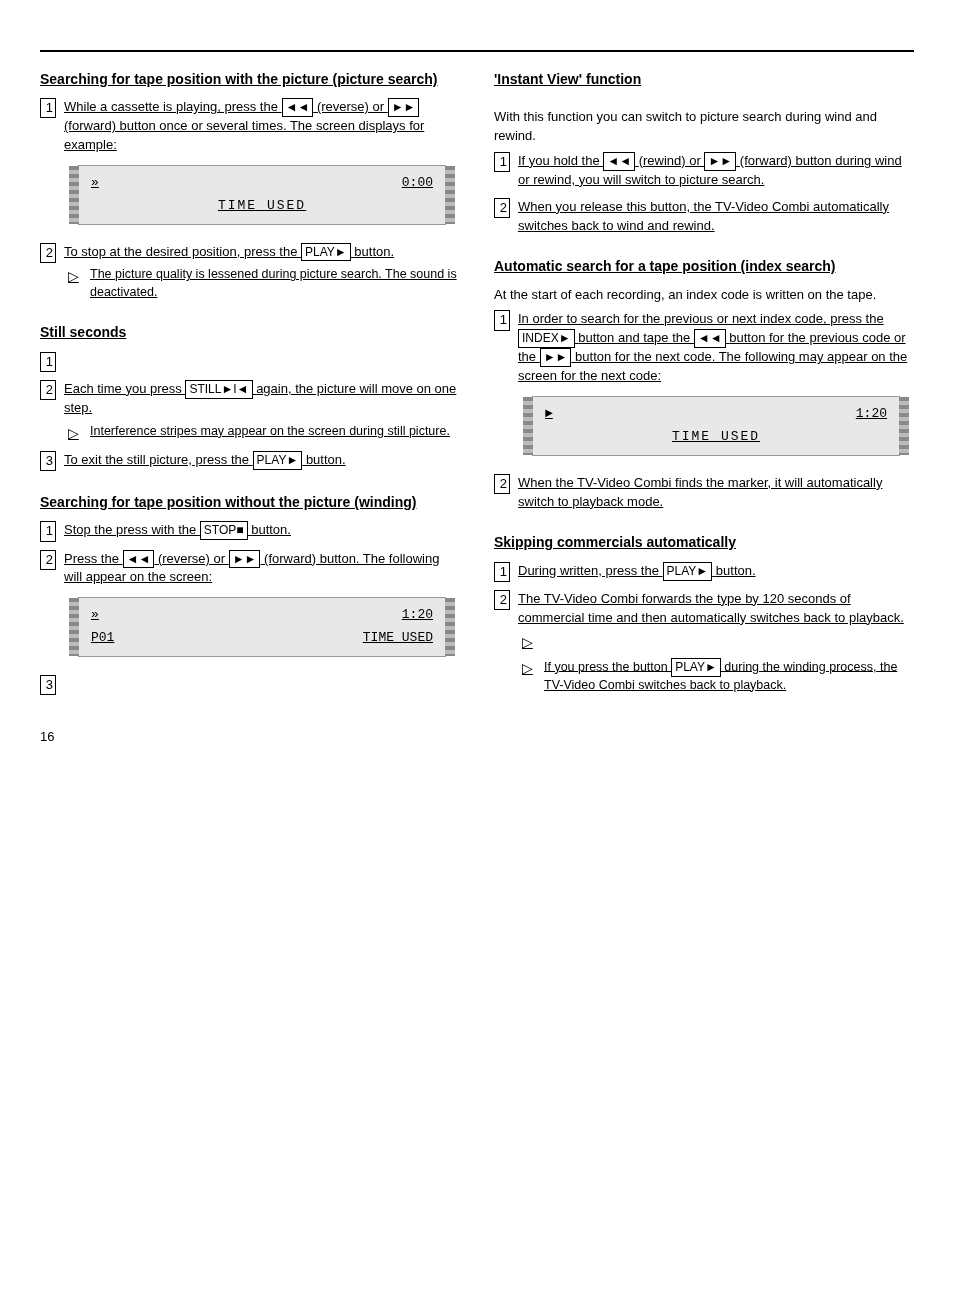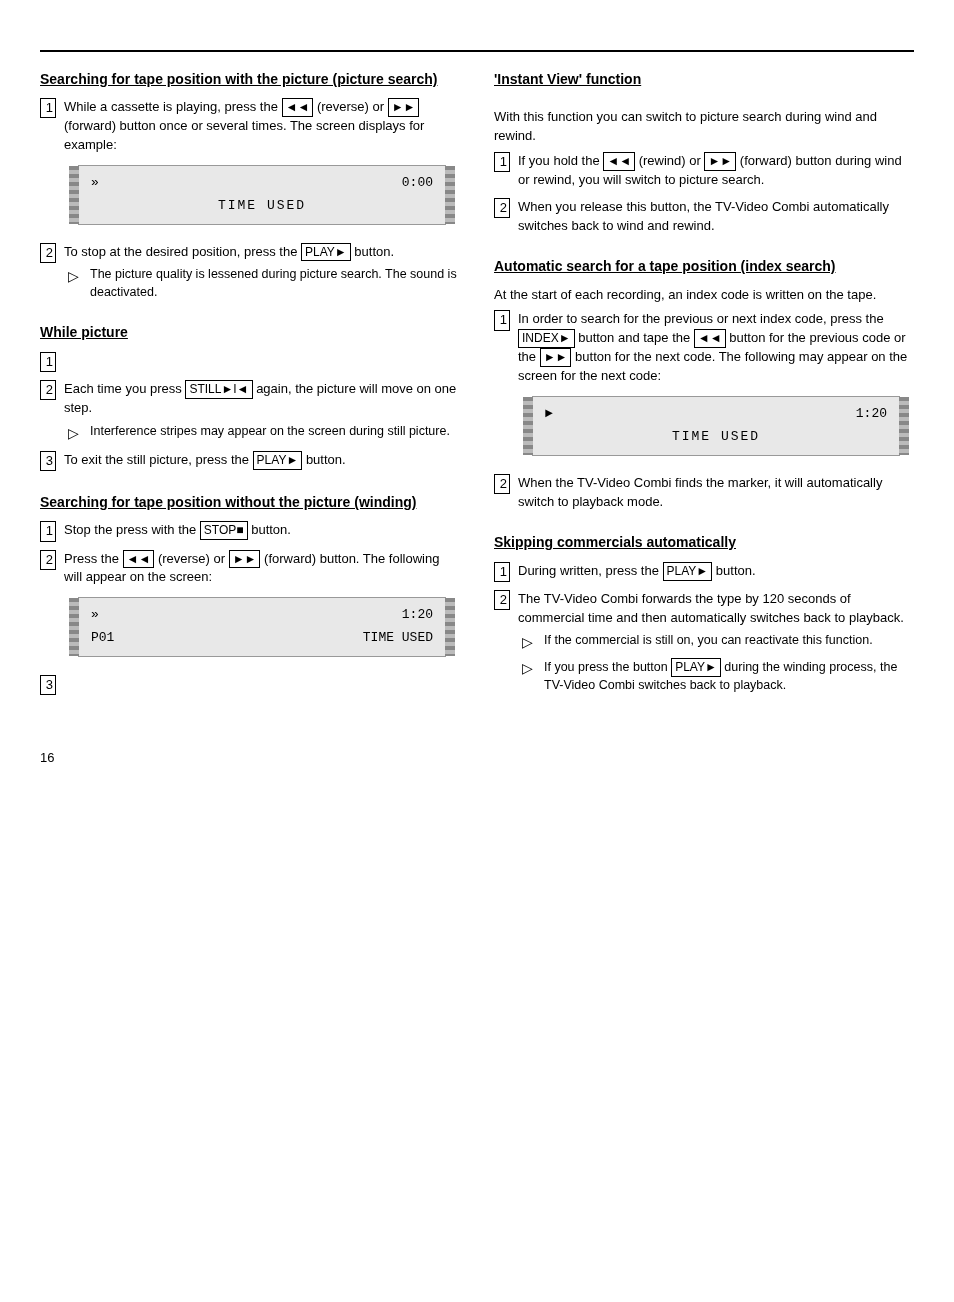--- a/index.html
+++ b/index.html
@@ -58,20 +58,21 @@
       min-width: 16px;
       text-align: right;
       border: 1px solid #000;
       padding: 0 2px;
       line-height: 1.4;
       height: fit-content;
     }
     .step-content {
       flex: 1;
       line-height: 1.45;
+      text-decoration: underline;
     }
     .note {
       display: flex;
       gap: 6px;
       margin-top: 5px;
       margin-left: 4px;
     }
     .note-arrow {
       font-size: 14px;
       min-width: 16px;
@@ -137,21 +138,21 @@
     .screen-wrapper {
       padding: 0 14px;
       margin: 10px 0;
     }
     p {
       line-height: 1.45;
       margin-bottom: 6px;
     }
     .page-num {
       font-size: 13px;
-      margin-top: 33px;
+      margin-top: 12px;
     }
   </style>
 </head>
 <body>
 
 <div class="top-rule"></div>
 
 <div class="two-col">
 
   <div class="col-left">
@@ -191,21 +192,21 @@
           <span> button.</span>
           <div class="note">
             <span class="note-arrow">▷</span>
             <span class="note-text">The picture quality is lessened during picture search. The sound is deactivated.</span>
           </div>
         </div>
       </div>
     </div>
 
     <div class="section">
-      <h2>While picture</h2>
+      <h2>Still seconds</h2>
 
       <div class="step">
         <span class="step-num">1</span>
       </div>
 
       <div class="step">
         <span class="step-num">2</span>
         <div class="step-content">
           <span>Each time you press </span>
           <span class="btn-inline">STILL►I◄</span>
@@ -345,21 +346,20 @@
           <span> button.</span>
         </div>
       </div>
 
       <div class="step">
         <span class="step-num">2</span>
         <div class="step-content">
           <span>The TV-Video Combi forwards the type by 120 seconds of commercial time and then automatically switches back to playback.</span>
           <div class="note">
             <span class="note-arrow">▷</span>
-            <span class="note-text">If the commercial is still on, you can reactivate this function.</span>
           </div>
           <div class="note">
             <span class="note-arrow">▷</span>
             <span class="note-text">If you press the button <span class="btn-inline">PLAY►</span> during the winding process, the TV-Video Combi switches back to playback.</span>
           </div>
         </div>
       </div>
     </div>
 
   </div>

